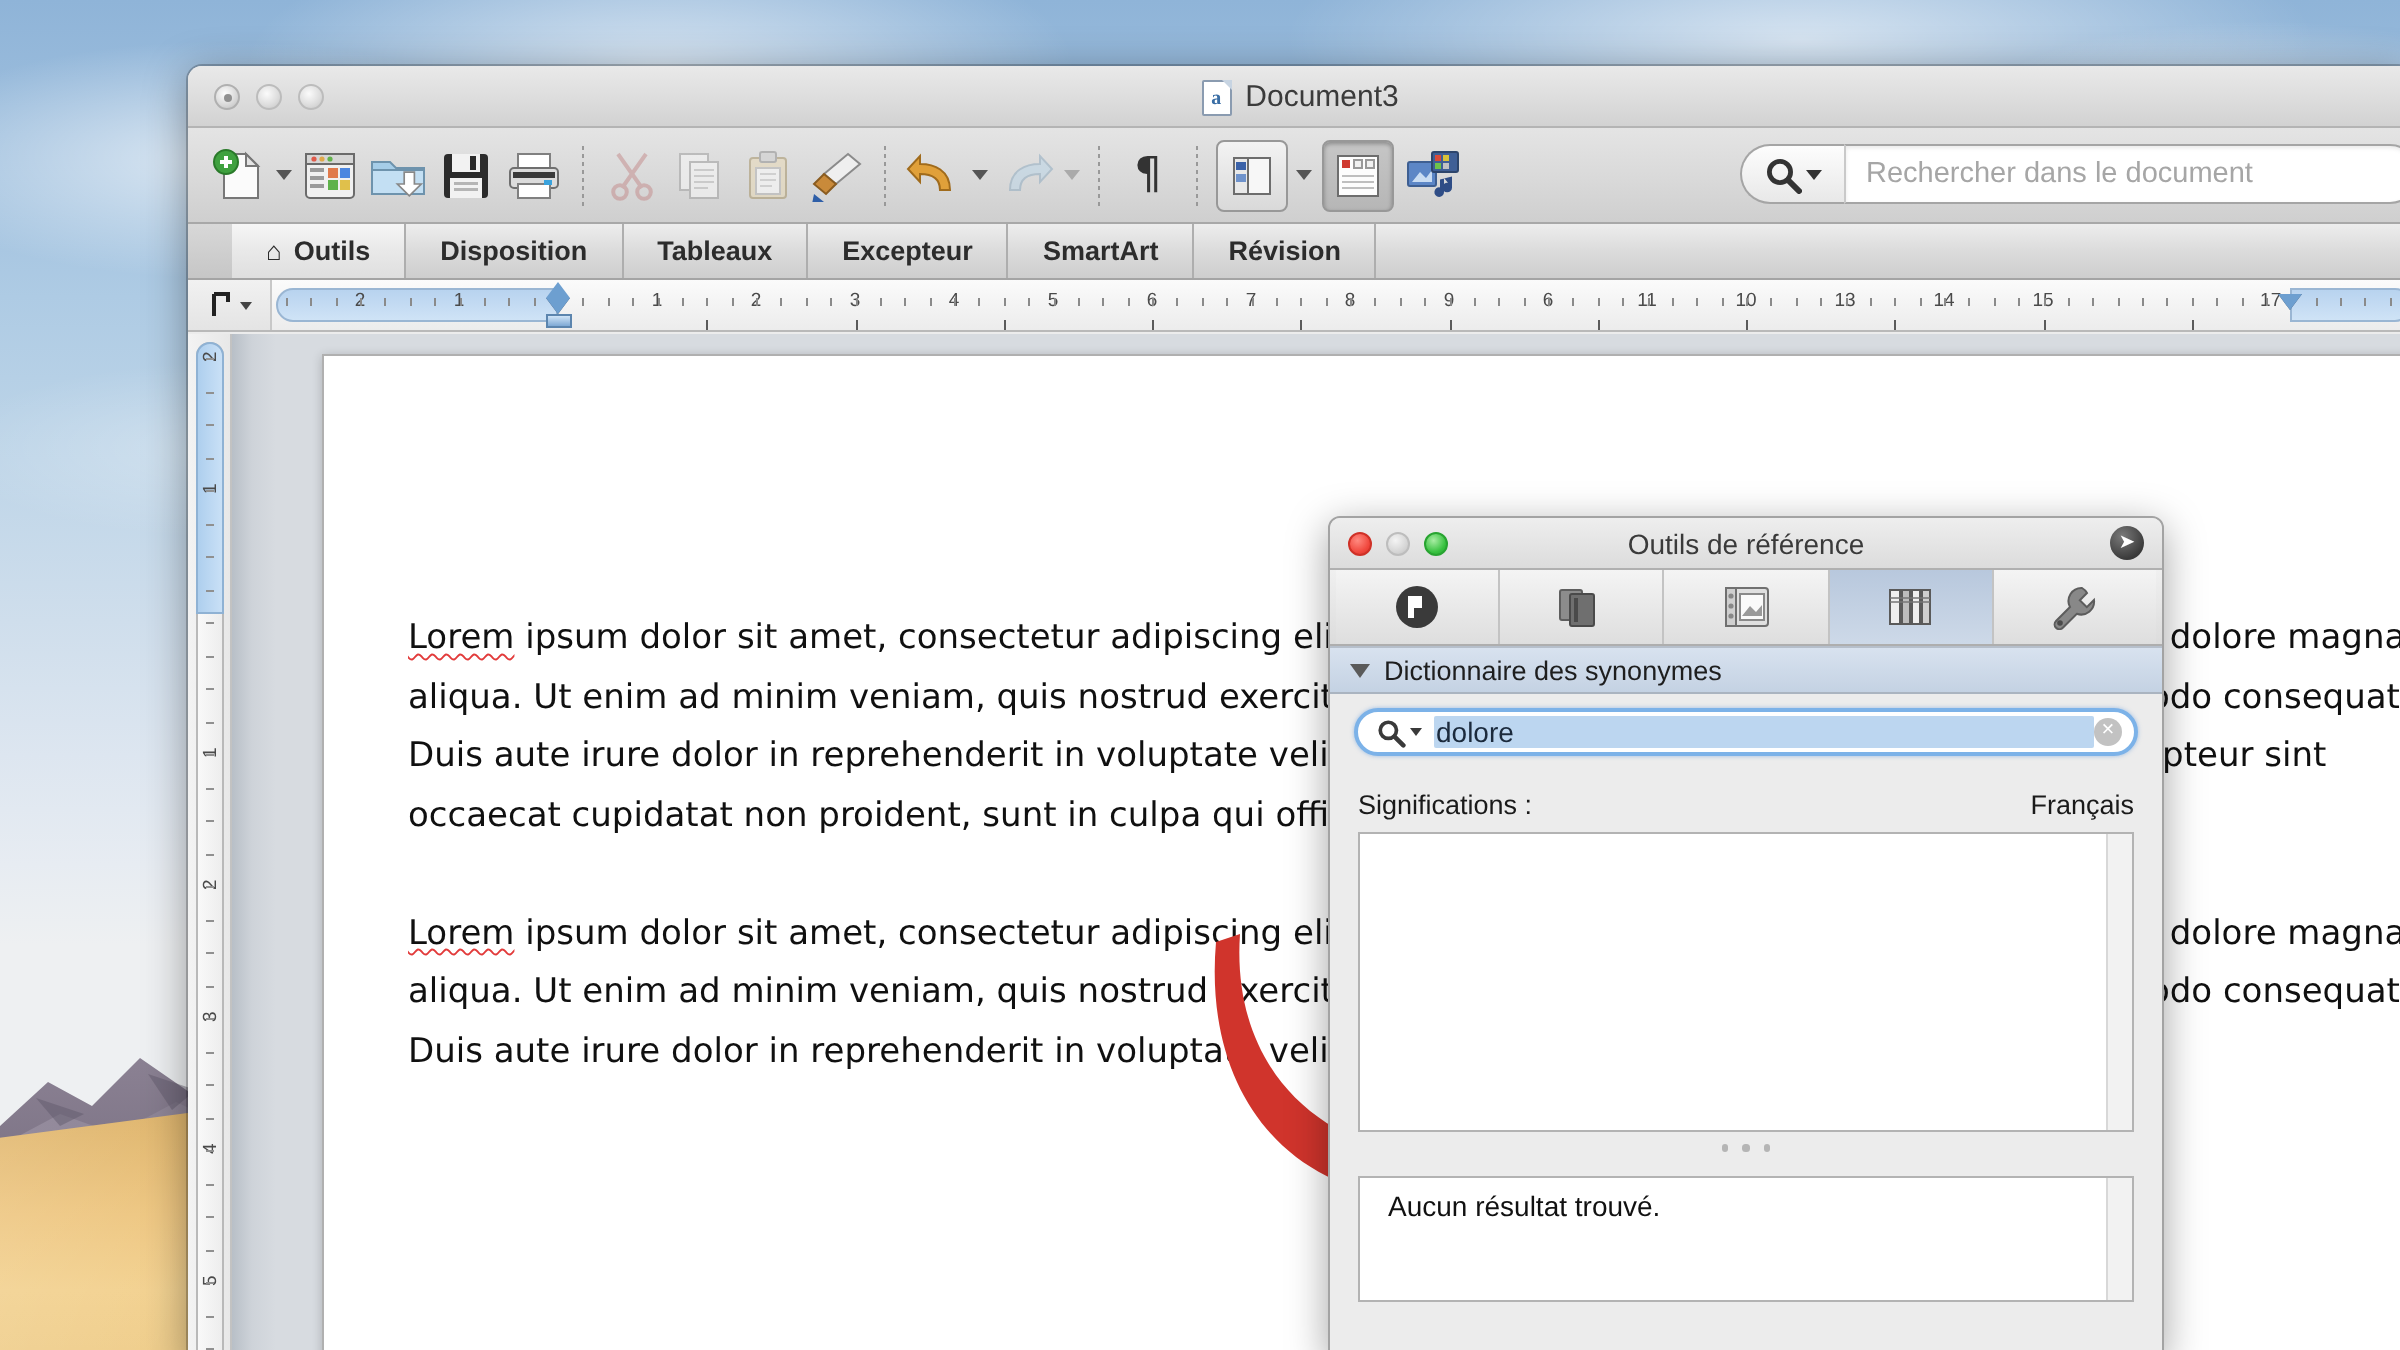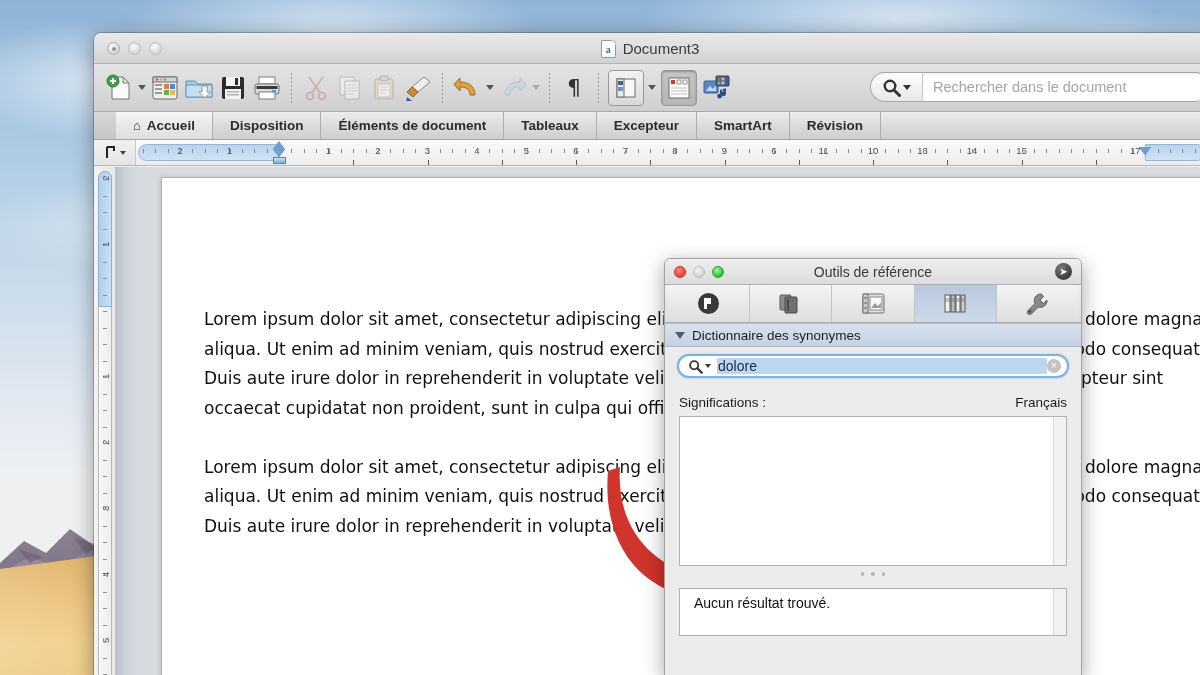--- a/index.html
+++ b/index.html
@@ -229,20 +229,21 @@
     border: 1px solid #b0b0b0;
     box-shadow: 0 1px 5px rgba(0,0,0,.2);
   }
   #page-text {
     position: absolute; left: 42px; top: 127px; right: 12px;
     font-family: "DejaVu Sans", sans-serif;
     font-size: 17px; line-height: 29.5px; color: #101010;
   }
   #page-text p { margin-bottom: 29.5px; }
   .misspell {
+    text-decoration: underline;
     text-decoration-style: wavy;
     text-decoration-color: #e23b3b;
     text-decoration-thickness: 1px;
     text-underline-offset: 2px;
   }
 
   
   #red-arrow { position: absolute; left: 488px; top: 288px; pointer-events: none; }
 
   
@@ -327,21 +328,21 @@
   .pal-listbox {
     margin-top: 6px; background: #fff;
     border: 1px solid #b3b3b3;
     position: relative;
   }
   .pal-listbox .scrollgutter {
     position: absolute; right: 0; top: 0; bottom: 0; width: 13px;
     background: #f2f2f2; border-left: 1px solid #d8d8d8;
   }
   #meanings-box { height: 150px; }
-  #synonyms-box { height: 48px; }
+  #synonyms-box { height: 63px; }
   #synonyms-box .noresult {
     padding: 6px 0 0 14px; font-size: 14px; color: #111;
   }
   .grip-dots {
     height: 16px; display: flex; align-items: center; justify-content: center; gap: 7px;
   }
   .grip-dots span { width: 3.5px; height: 3.5px; border-radius: 50%; background: #b5b5b5; }
 </style>
 </head>
 <body>
@@ -556,24 +557,23 @@
         </svg>
         <i style="width:0;height:0;border-left:4px solid transparent;border-right:4px solid transparent;border-top:5px solid #333;display:block;"></i>
       </div>
       <div class="field">Rechercher dans le document</div>
     </div>
   </div>
 
   <div id="ribbon">
     <div class="rtab active">
       <span class="home-glyph">⌂</span>
-      <span>Accueil</span>
+      <span>Outils</span>
     </div>
     <div class="rtab">Disposition</div>
-    <div class="rtab">Éléments de document</div>
     <div class="rtab">Tableaux</div>
     <div class="rtab">Excepteur</div>
     <div class="rtab">SmartArt</div>
     <div class="rtab">Révision</div>
     <div class="rtab filler"></div>
   </div>
 
   <div id="rulerrow">
     <div id="tabsel">
       <svg width="14" height="15" viewBox="0 0 14 15">

